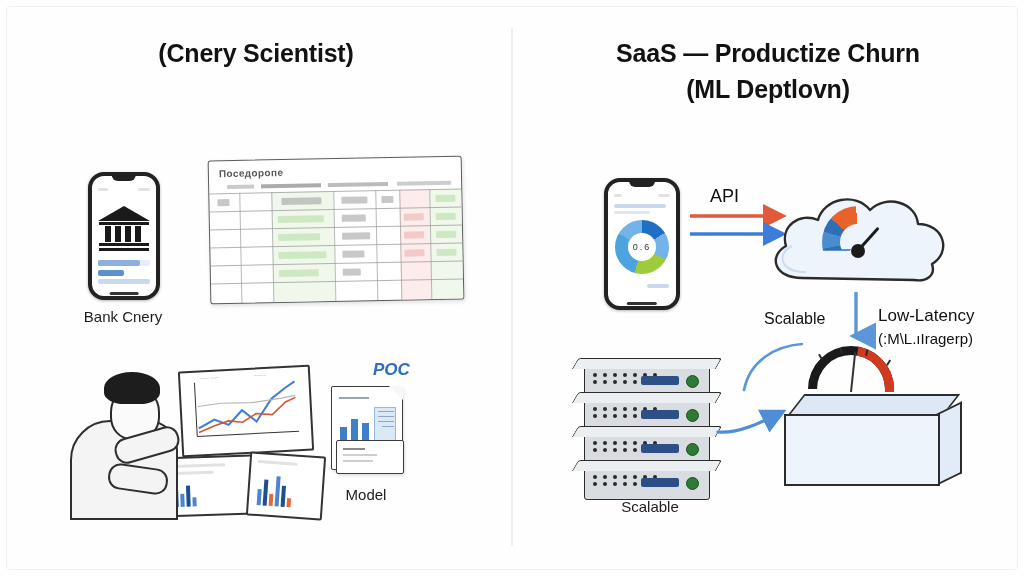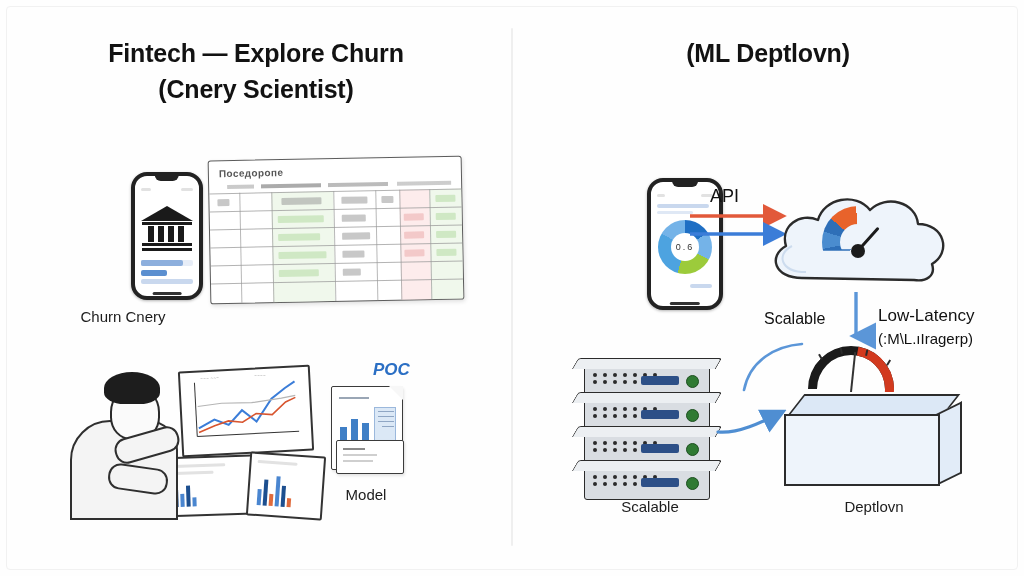--- a/index.html
+++ b/index.html
@@ -43,21 +43,21 @@
   }
   .label-hand{
     position:absolute;font-size:16px;color:#111;white-space:nowrap;
   }
   .label-blue{
     position:absolute;font-size:17px;color:#2b6fc4;white-space:nowrap;
     font-style:italic;font-weight:700;
   }
 
   
-  .phone{position:absolute;margin-left:43px;}
+  .phone{position:absolute;}
   .phone .body{
     position:absolute;inset:0;border:4px solid #222;border-radius:16px;
     background:#fff;box-shadow:0 1px 3px rgba(0,0,0,.30);
   }
   .phone .notch{
     position:absolute;left:50%;transform:translateX(-50%);top:3px;
     width:34%;height:6px;background:#222;border-radius:0 0 6px 6px;
   }
   .phone .screen{position:absolute;left:6px;right:6px;top:14px;bottom:16px;overflow:hidden;}
   .phone .homebar{
@@ -226,21 +226,20 @@
 <body>
 
 <div class="canvas">
 
   <div class="frame"></div>
   <div class="divider"></div>
 
   <div class="panel left">
 
     <div class="title">
-      <span>Fintech — Explore Churn</span>
       <span class="l2">(Cnery Scientist)</span>
     </div>
 
     <div class="phone" style="left:88px;top:172px;width:72px;height:128px;">
       <div class="body"></div>
       <div class="notch"></div>
       <div class="screen">
         <div class="sk-line grey" style="left:4px;top:2px;width:10px;height:3px;"></div>
         <div class="sk-line grey" style="right:4px;top:2px;width:12px;height:3px;"></div>
         <div class="bank">
@@ -253,21 +252,21 @@
           <div class="plinth" style="top:37px;height:3px;"></div>
           <div class="plinth" style="top:42px;height:3px;"></div>
         </div>
         <div class="sk-line dark" style="left:4px;top:74px;width:42px;height:6px;"></div>
         <div class="sk-line" style="left:4px;top:74px;width:52px;height:6px;opacity:.45;"></div>
         <div class="sk-line dark" style="left:4px;top:84px;width:26px;height:6px;"></div>
         <div class="sk-line" style="left:4px;top:93px;width:52px;height:5px;"></div>
       </div>
       <div class="homebar"></div>
     </div>
-    <div class="caption" style="left:43px;top:308px;width:160px;">Churn Cnery</div>
+    <div class="caption" style="left:43px;top:308px;width:160px;">Bank Cnery</div>
 
     <div class="tablecard" style="left:209px;top:158px;width:252px;height:142px;">
       <div class="t-title">Поседоропе</div>
       <div class="t-sub"></div>
 
       <div class="colfill green" style="left:62px;width:62px;"></div>
       <div class="colfill red" style="left:190px;width:30px;"></div>
       <div class="colfill green" style="left:220px;width:32px;"></div>
 
       <div class="hline" style="top:32px;"></div>
@@ -370,20 +369,21 @@
       <div class="tline" style="left:6px;top:7px;width:22px;background:#8a8a8a;"></div>
       <div class="tline" style="left:6px;top:13px;width:34px;"></div>
       <div class="tline" style="left:6px;top:19px;width:30px;"></div>
     </div>
     <div class="caption" style="left:286px;top:486px;width:160px;">Model</div>
   </div>
 
   <div class="panel right">
 
     <div class="title">
+      <span>SaaS — Productize Churn</span>
       <span class="l2">(ML Deptlovn)</span>
     </div>
 
     <div class="phone" style="left:92px;top:178px;width:76px;height:132px;">
       <div class="body"></div>
       <div class="notch"></div>
       <div class="screen">
         <div class="sk-line grey" style="left:4px;top:2px;width:8px;height:3px;"></div>
         <div class="sk-line grey" style="right:4px;top:2px;width:12px;height:3px;"></div>
         <div class="sk-line" style="left:4px;top:12px;width:52px;height:4px;"></div>
@@ -556,16 +556,15 @@
         </marker>
       </defs>
       <path d="M2 34 C22 36 46 24 62 16" fill="none" stroke="#4f8ed2" stroke-width="3.2" stroke-linecap="round" marker-end="url(#bluehead3)"></path>
     </svg>
 
     <div class="cicd" style="left:272px;top:394px;width:180px;height:92px;">
       <div class="topface"></div>
       <div class="side"></div>
       <div class="front"></div>
     </div>
-    <div class="caption" style="left:272px;top:498px;width:180px;">Deptlovn</div>
   </div>
 
 </div>
 
 </body></html>

